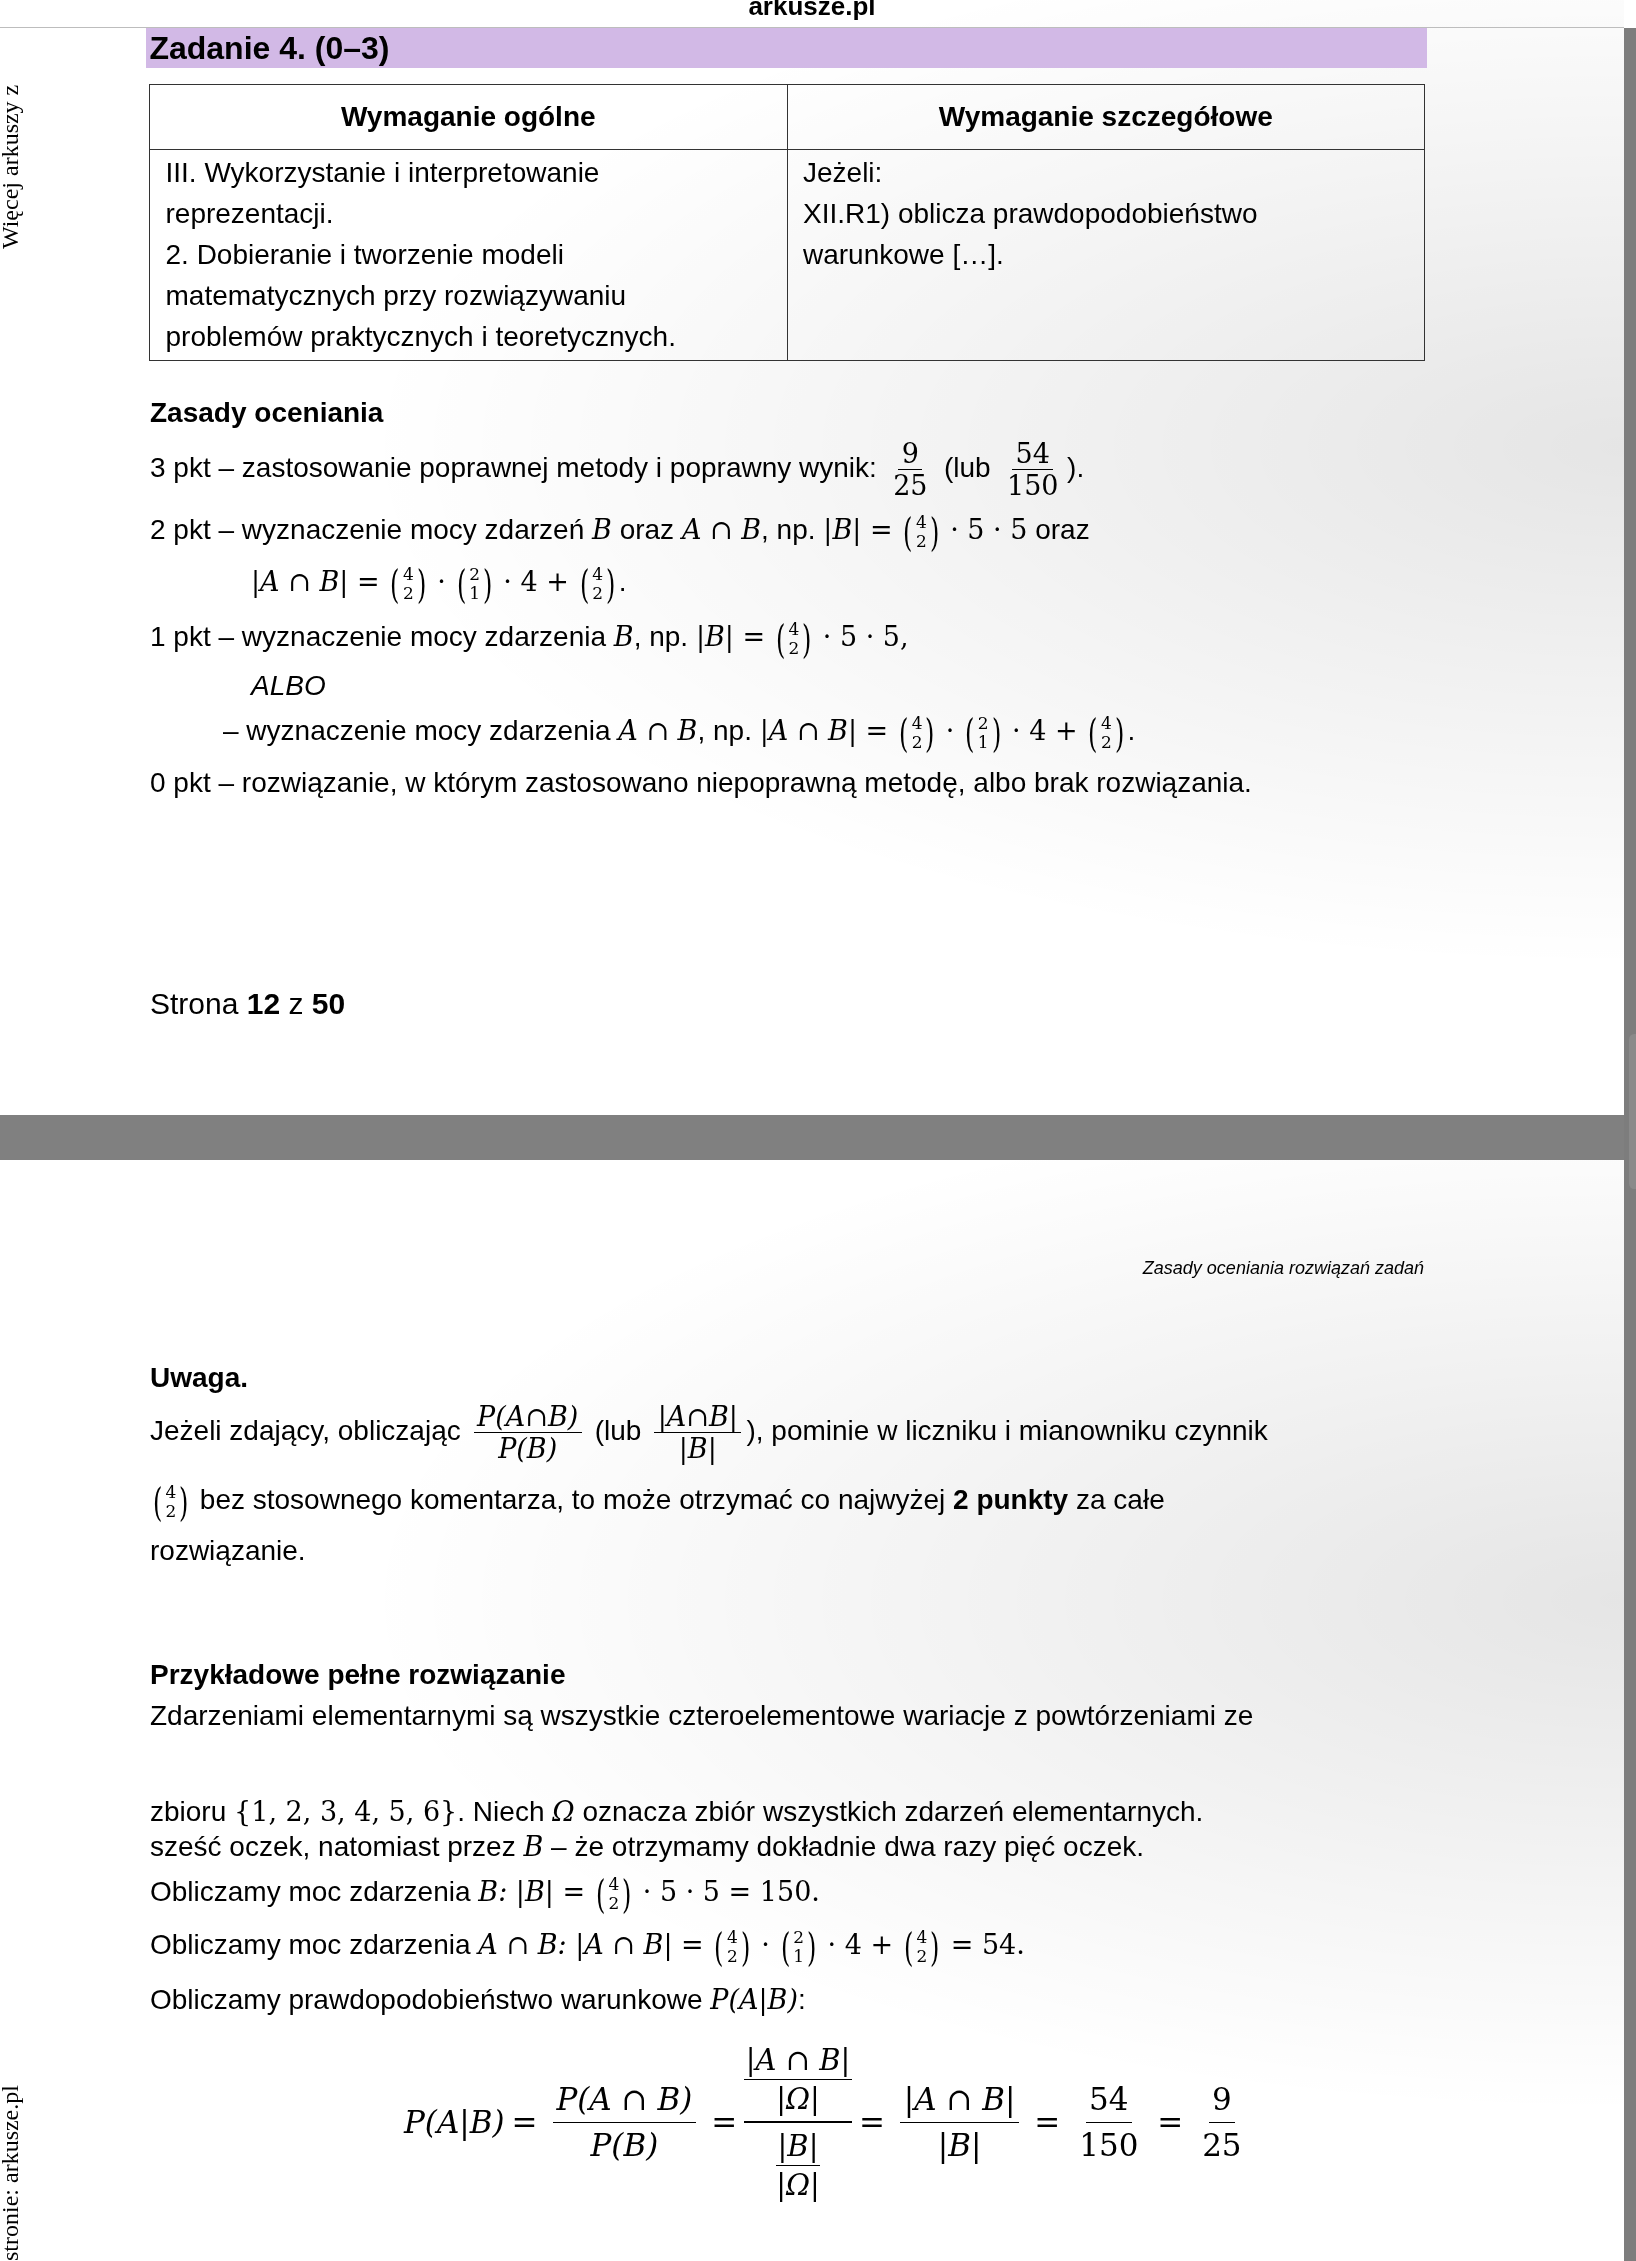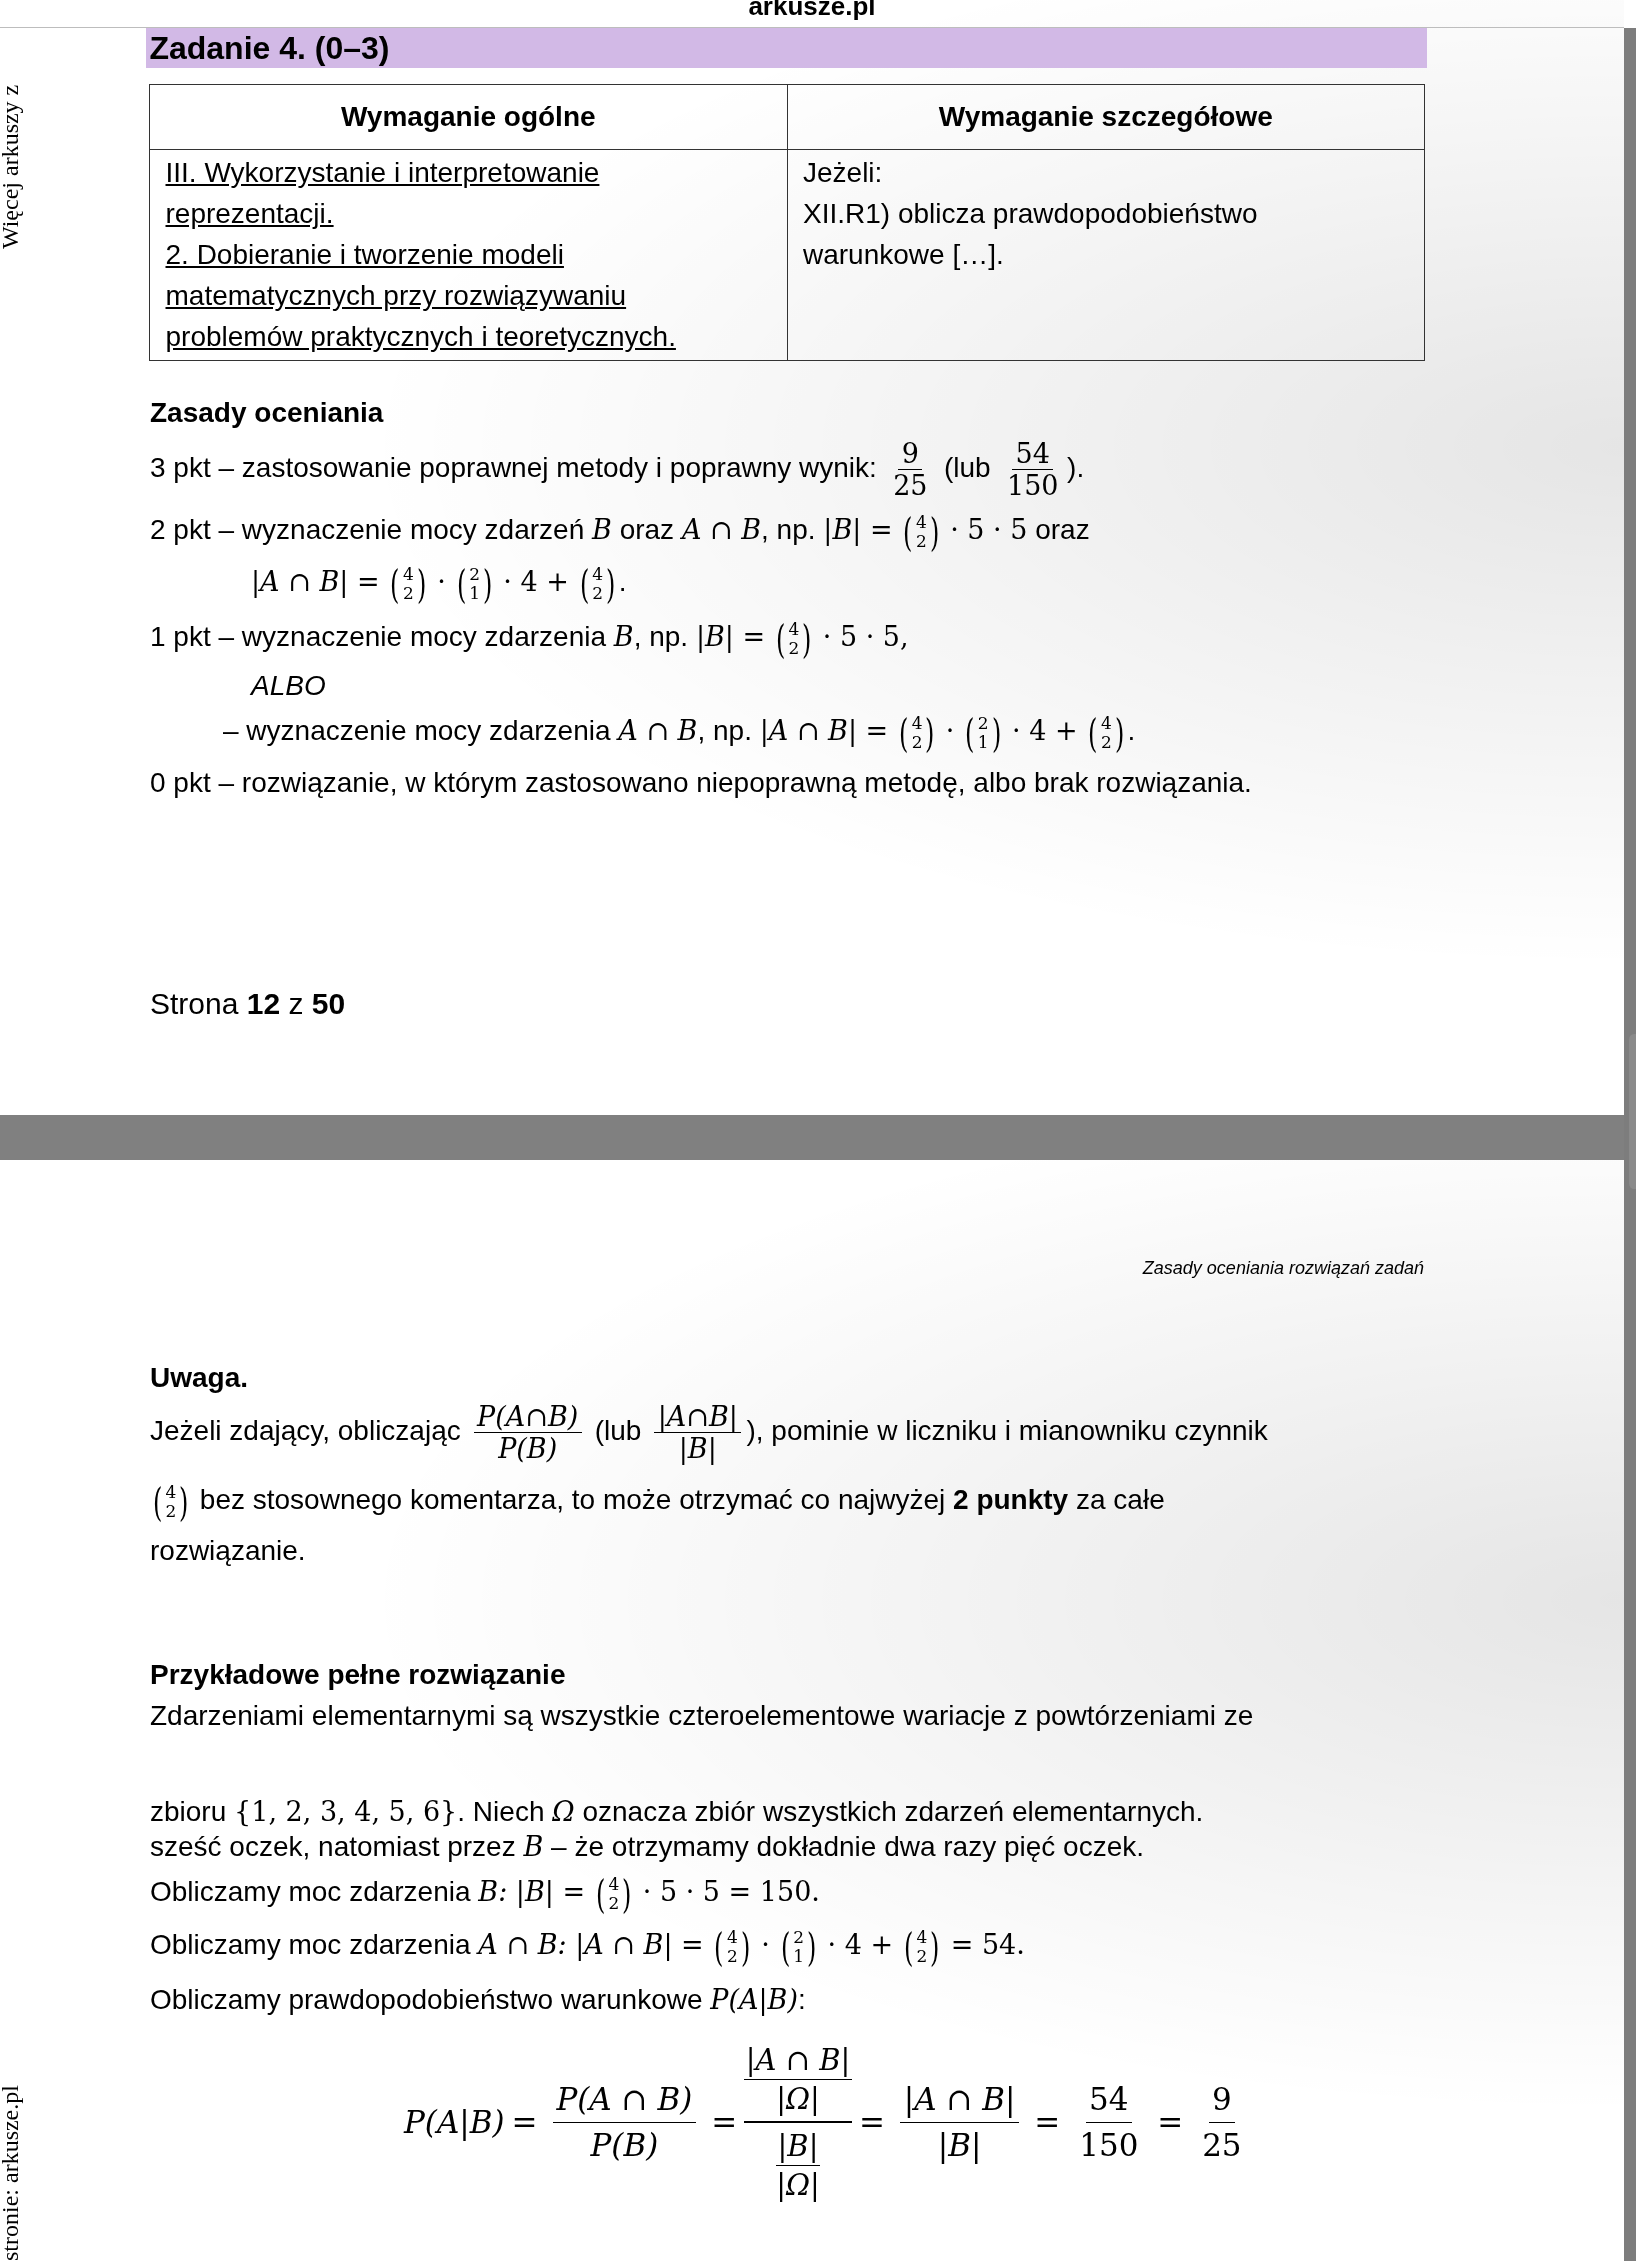--- a/index.html
+++ b/index.html
@@ -33,21 +33,21 @@
     background:#d2b9e6; font-weight:bold; font-size:32px; line-height:40px; padding-left:3.4px; box-sizing:border-box;
   }
   table.req {
     position:absolute; left:149px; top:84px; width:1276px; border-collapse:collapse;
     font-size:28px;
     padding-left:12px;
   }
   table.req th, table.req td { border:1.7px solid #333; vertical-align:top; }
   table.req th { height:62px; font-weight:bold; text-align:center; vertical-align:middle; }
   table.req td { padding:1.7px 15.5px 3.4px 15.5px; line-height:41px; height:194px; box-sizing:border-box; }
-  table.req td.left { width:50%;text-decoration:underline; }
+  table.req td.left { width:50%; }
 
   .h-section { position:absolute; left:150px; font-weight:bold; font-size:28px; }
   .line { position:absolute; left:150px; font-size:28px; white-space:nowrap; }
   .math { font-family:"DejaVu Serif", serif; font-style:italic; font-size:27px; }
   .mup { font-family:"DejaVu Serif", serif; font-size:27px; }
   .frac { display:inline-flex; flex-direction:column; align-items:center; vertical-align:middle; margin:0 5.2px; font-family:"DejaVu Serif", serif; font-size:27px; line-height:31px; }
   .frac .num { padding:0 3.4px; border-bottom:1.7px solid #000; }
   .frac .den { padding:0 3.4px; }
   .binom { display:inline-flex; align-items:center; vertical-align:middle; font-family:"DejaVu Serif", serif; }
   .binom .par { font-size:40px; line-height:40px; transform:scaleX(0.6); }

